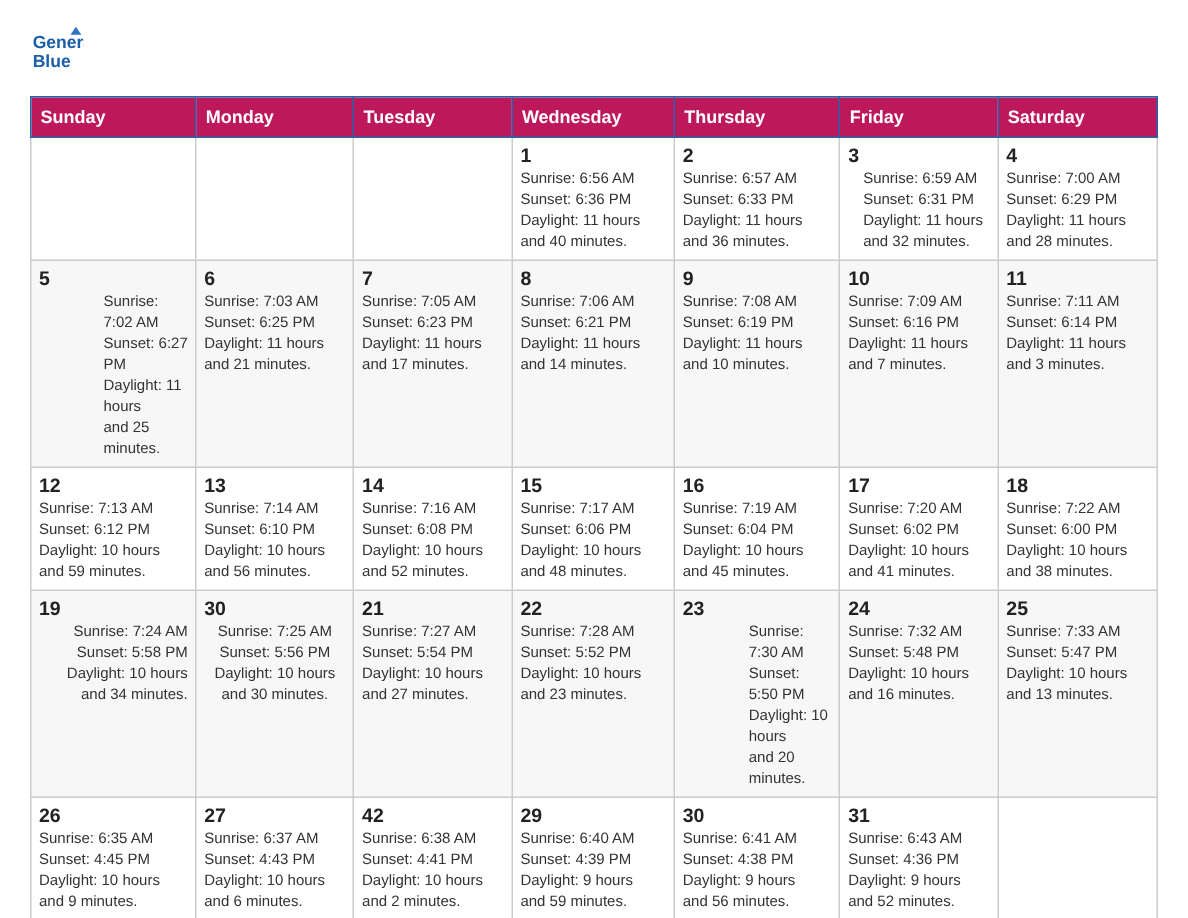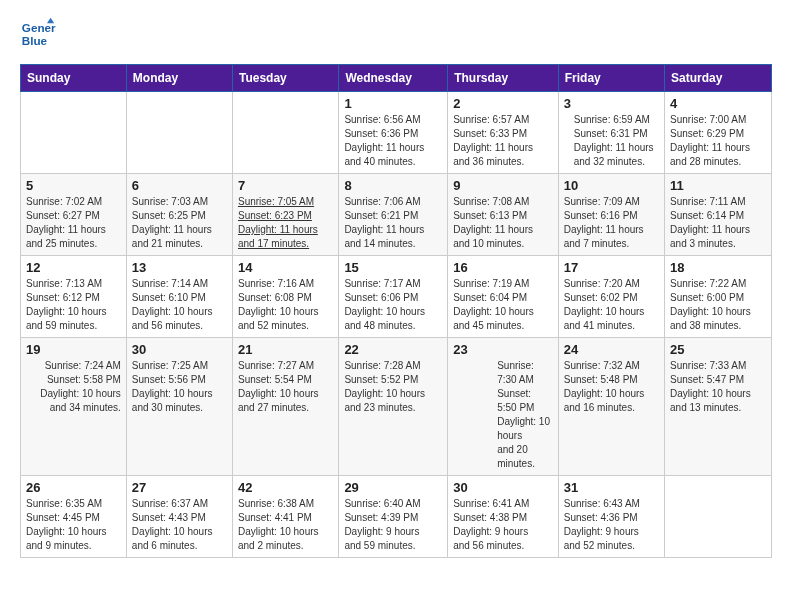--- a/index.html
+++ b/index.html
@@ -42,21 +42,21 @@
       font-size: 15px;
       color: #444;
       margin-top: 2px;
     }
     .calendar {
       width: 100%;
       border-collapse: collapse;
       border: 1px solid #ccc;
     }
     .calendar th {
-      background-color: #4c1d95;
+      background-color: #be185d;
       color: #fff;
       font-size: 12px;
       font-weight: bold;
       text-align: left;
       padding: 6px 6px;
       border: 1px solid #2563a8;
     }
     .calendar td {
       vertical-align: top;
       width: 113px;
@@ -150,50 +150,50 @@
             <span class="day-number">4</span>
             <div class="day-info" style="white-space: pre-line;">Sunrise: 7:00 AM
 Sunset: 6:29 PM
 Daylight: 11 hours
 and 28 minutes.</div>
           </td>
         </tr>
         <tr>
           <td>
             <span class="day-number">5</span>
-            <div class="day-info" style="white-space: pre-line;">Sunrise: 7:02 AM
+            <div class="day-info" style="white-space: pre-line; margin-left: 43px;">Sunrise: 7:02 AM
 Sunset: 6:27 PM
 Daylight: 11 hours
 and 25 minutes.</div>
           </td>
           <td>
             <span class="day-number">6</span>
             <div class="day-info" style="white-space: pre-line;">Sunrise: 7:03 AM
 Sunset: 6:25 PM
 Daylight: 11 hours
 and 21 minutes.</div>
           </td>
           <td>
             <span class="day-number">7</span>
-            <div class="day-info" style="white-space: pre-line; text-decoration: underline;">Sunrise: 7:05 AM
+            <div class="day-info" style="white-space: pre-line;">Sunrise: 7:05 AM
 Sunset: 6:23 PM
 Daylight: 11 hours
 and 17 minutes.</div>
           </td>
           <td>
             <span class="day-number">8</span>
             <div class="day-info" style="white-space: pre-line;">Sunrise: 7:06 AM
 Sunset: 6:21 PM
 Daylight: 11 hours
 and 14 minutes.</div>
           </td>
           <td>
             <span class="day-number">9</span>
             <div class="day-info" style="white-space: pre-line;">Sunrise: 7:08 AM
-Sunset: 6:13 PM
+Sunset: 6:19 PM
 Daylight: 11 hours
 and 10 minutes.</div>
           </td>
           <td>
             <span class="day-number">10</span>
             <div class="day-info" style="white-space: pre-line;">Sunrise: 7:09 AM
 Sunset: 6:16 PM
 Daylight: 11 hours
 and 7 minutes.</div>
           </td>
@@ -259,21 +259,21 @@
         <tr>
           <td>
             <span class="day-number">19</span>
             <div class="day-info" style="white-space: pre-line; text-align: right;">Sunrise: 7:24 AM
 Sunset: 5:58 PM
 Daylight: 10 hours
 and 34 minutes.</div>
           </td>
           <td>
             <span class="day-number">30</span>
-            <div class="day-info" style="white-space: pre-line;">Sunrise: 7:25 AM
+            <div class="day-info" style="white-space: pre-line; text-align: center;">Sunrise: 7:25 AM
 Sunset: 5:56 PM
 Daylight: 10 hours
 and 30 minutes.</div>
           </td>
           <td>
             <span class="day-number">21</span>
             <div class="day-info" style="white-space: pre-line;">Sunrise: 7:27 AM
 Sunset: 5:54 PM
 Daylight: 10 hours
 and 27 minutes.</div>

